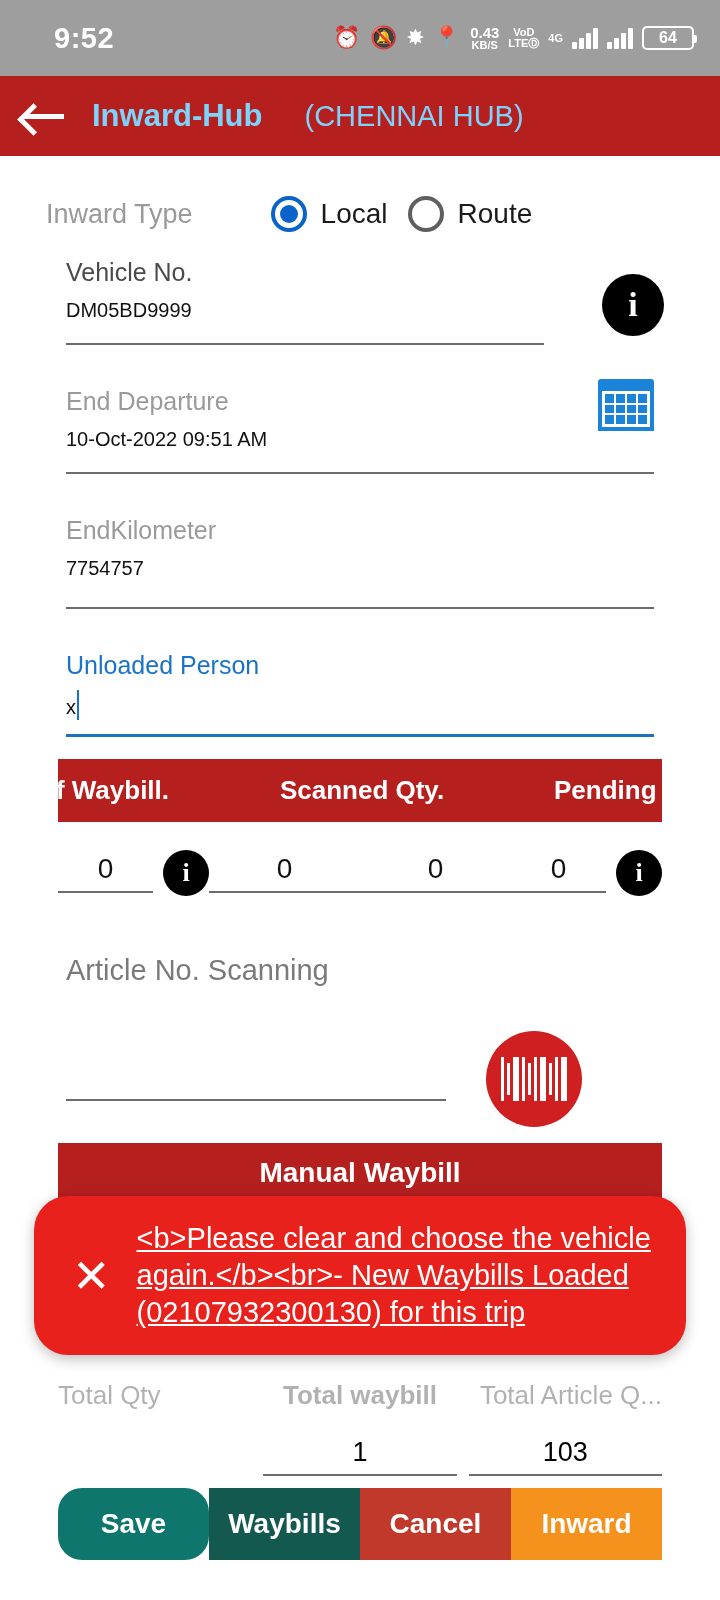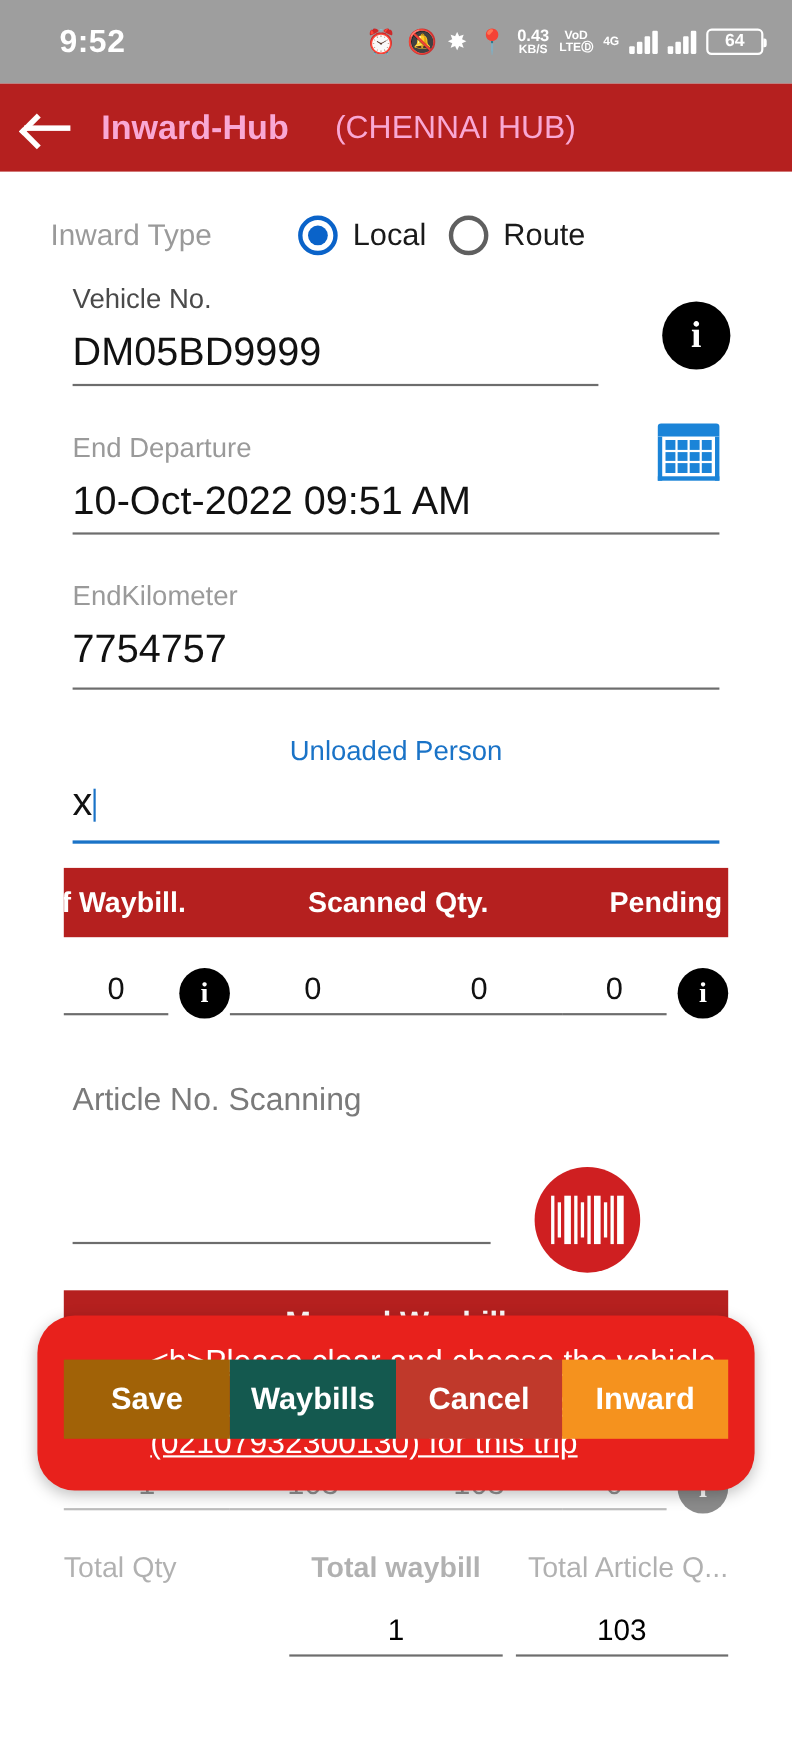--- a/index.html
+++ b/index.html
@@ -2,21 +2,21 @@
 <html><head>
 <meta charset="utf-8">
 <style>
   * { box-sizing: border-box; margin: 0; padding: 0; }
   html, body {
     width: 720px; height: 1600px;
     background: #ffffff;
     font-family: "Liberation Sans", sans-serif;
     overflow: hidden;
   }
-  .phone { position: relative; width: 720px; height: 1308px; background: #fff; }
+  .phone { position: relative; width: 720px; height: 1560px; background: #fff; }
 
   
   .statusbar {
     height: 76px; background: #9e9e9e; color: #fff;
     display: flex; align-items: center; justify-content: space-between;
     padding: 0 26px;
   }
   .status-time { font-size: 29px; font-weight: 600; letter-spacing: .5px; margin-left: 28px; }
   .status-right { display: flex; align-items: center; gap: 9px; }
   .sicon { font-size: 22px; line-height: 1; color: #fff; display: inline-block; }
@@ -33,38 +33,38 @@
     border: 2px solid #fff; border-radius: 5px; padding: 1px 6px;
     font-size: 16px; font-weight: 600; position: relative; min-width: 52px; text-align: center;
   }
   .batt::after {
     content: ""; position: absolute; right: -5px; top: 7px; width: 3px; height: 8px;
     background: #fff; border-radius: 0 2px 2px 0;
   }
 
   
   .appbar {
-    height: 80px; background: #b5201f; color: #f9a8d4;
+    height: 80px; background: #b5201f; color: #7dd3fc;
     display: flex; align-items: center; padding: 0 22px; gap: 26px;
   }
   .back-arrow { width: 44px; height: 30px; position: relative; cursor: pointer; }
   .back-arrow::before {
     content: ""; position: absolute; left: 0; top: 13px; width: 42px; height: 5px; background: #fff;
   }
   .back-arrow::after {
     content: ""; position: absolute; left: 0; top: 7px; width: 18px; height: 18px;
     border-left: 5px solid #fff; border-bottom: 5px solid #fff; transform: rotate(45deg);
   }
   .app-title { font-size: 31px; font-weight: bold; }
   .app-sub { font-size: 29px; font-weight: 400; margin-left: 16px; }
 
   
   .content { padding: 0 0 0 0; position: relative; }
   .label-muted { color: #9a9a9a; font-size: 25px; }
-  .label-blue { color: #1a73c7; font-size: 25px; text-align: center; }
+  .label-blue { color: #1a73c7; font-size: 25px; }
   .label-dark { color: #4a4a4a; font-size: 25px; }
 
   .inward-type {
     display: flex; align-items: center; padding: 40px 66px 0 46px;
   }
   .inward-type .lbl { color: #9a9a9a; font-size: 27px; flex: 0 0 auto; }
   .radios { display: flex; align-items: center; gap: 20px; margin-left: 78px; }
   .radio { display: flex; align-items: center; gap: 14px; cursor: pointer; }
   .radio .dot {
     width: 36px; height: 36px; border-radius: 50%; border: 4px solid #0a63c9;
@@ -73,21 +73,21 @@
   .radio .dot.off { border-color: #5f5f5f; }
   .radio .dot i { width: 18px; height: 18px; border-radius: 50%; background: #0a63c9; display: block; }
   .radio span { font-size: 28px; color: #1a1a1a; }
 
   .field { padding: 26px 66px 16px 66px; position: relative; }
   .field .cap { font-size: 25px; margin-bottom: 10px; }
   .underline {
     border-bottom: 2px solid #6d6d6d; padding-bottom: 8px;
   }
   .underline.blue { border-bottom: 3px solid #1a73c7; }
-  .field-val { font-size: 36px; color: #111; min-height: 36px; margin-top: 12px; }
+  .field-val { font-size: 20px; color: #111; min-height: 36px; margin-top: 12px; }
   .caret {
     display: inline-block; width: 2px; height: 30px; background: #1a73c7;
     vertical-align: -6px; margin-left: 1px;
   }
 
   .info-badge {
     position: absolute; width: 62px; height: 62px; border-radius: 50%;
     background: #000; color: #fff; font-size: 34px; font-weight: bold;
     display: flex; align-items: center; justify-content: center;
     font-family: "Liberation Serif", serif; cursor: pointer;
@@ -165,21 +165,21 @@
 
   
   .btnbar {
     position: absolute; bottom: 0; left: 58px; right: 58px;
     display: flex; height: 72px;
   }
   .btn {
     flex: 1; display: flex; align-items: center; justify-content: center;
     color: #fff; font-size: 28px; font-weight: bold; cursor: pointer;
   }
-  .btn.save { background: #a16207; }
+  .btn.save { background: #0f766e; border-radius: 24px; }
   .btn.complete { background: #14594f; }
   .btn.cancel { background: #c0392b; }
   .btn.inward { background: #f5921e; }
 </style>
 </head>
 <body>
 
 <div class="phone">
 
   <div class="statusbar">

